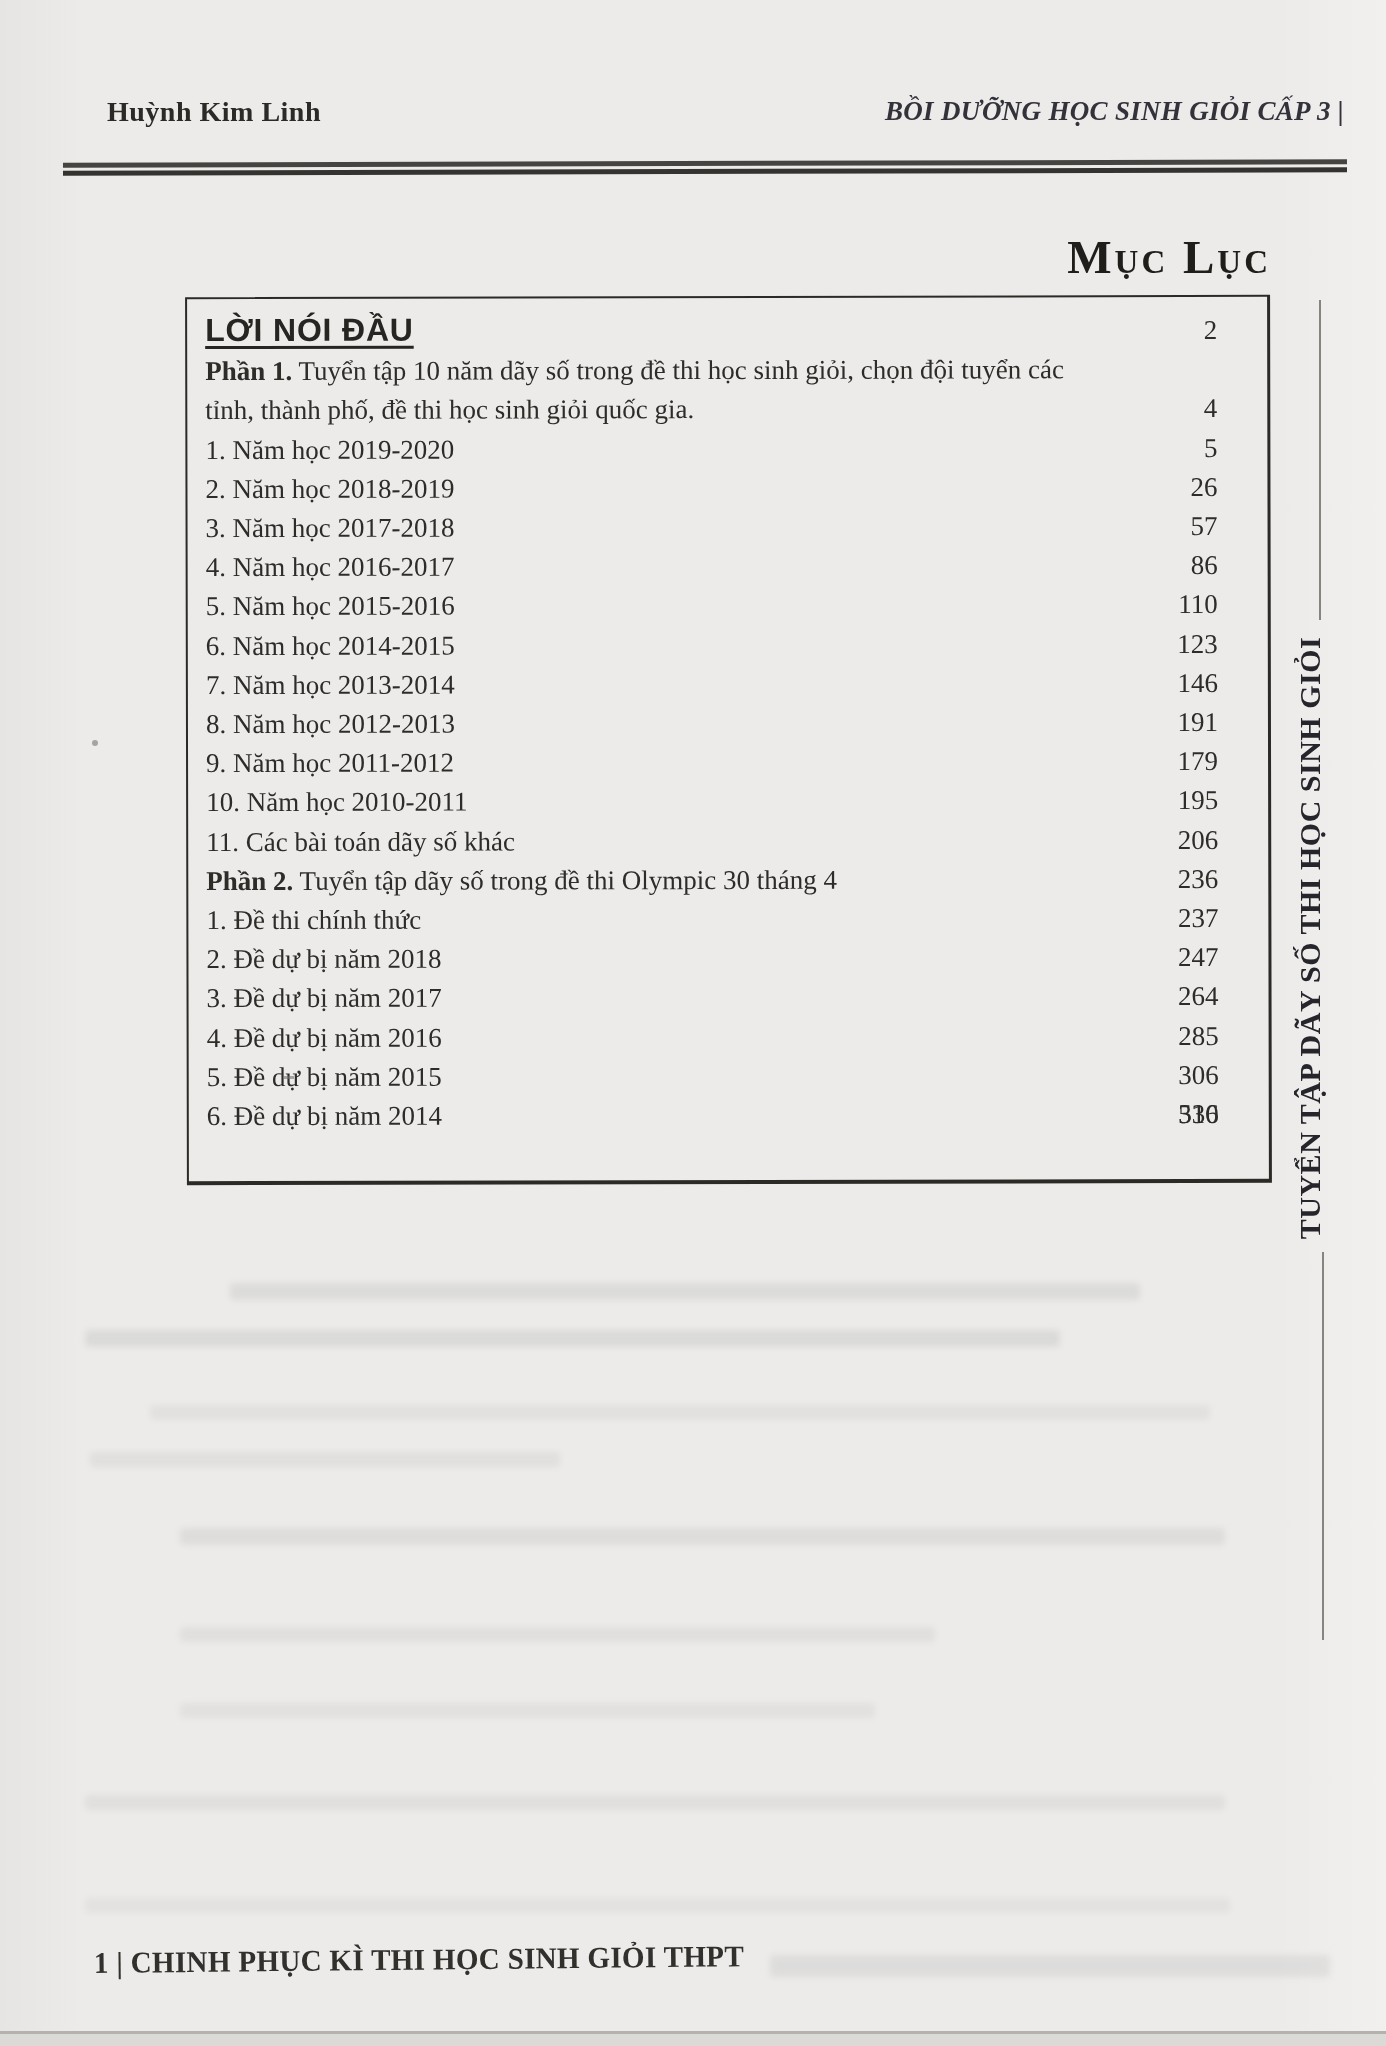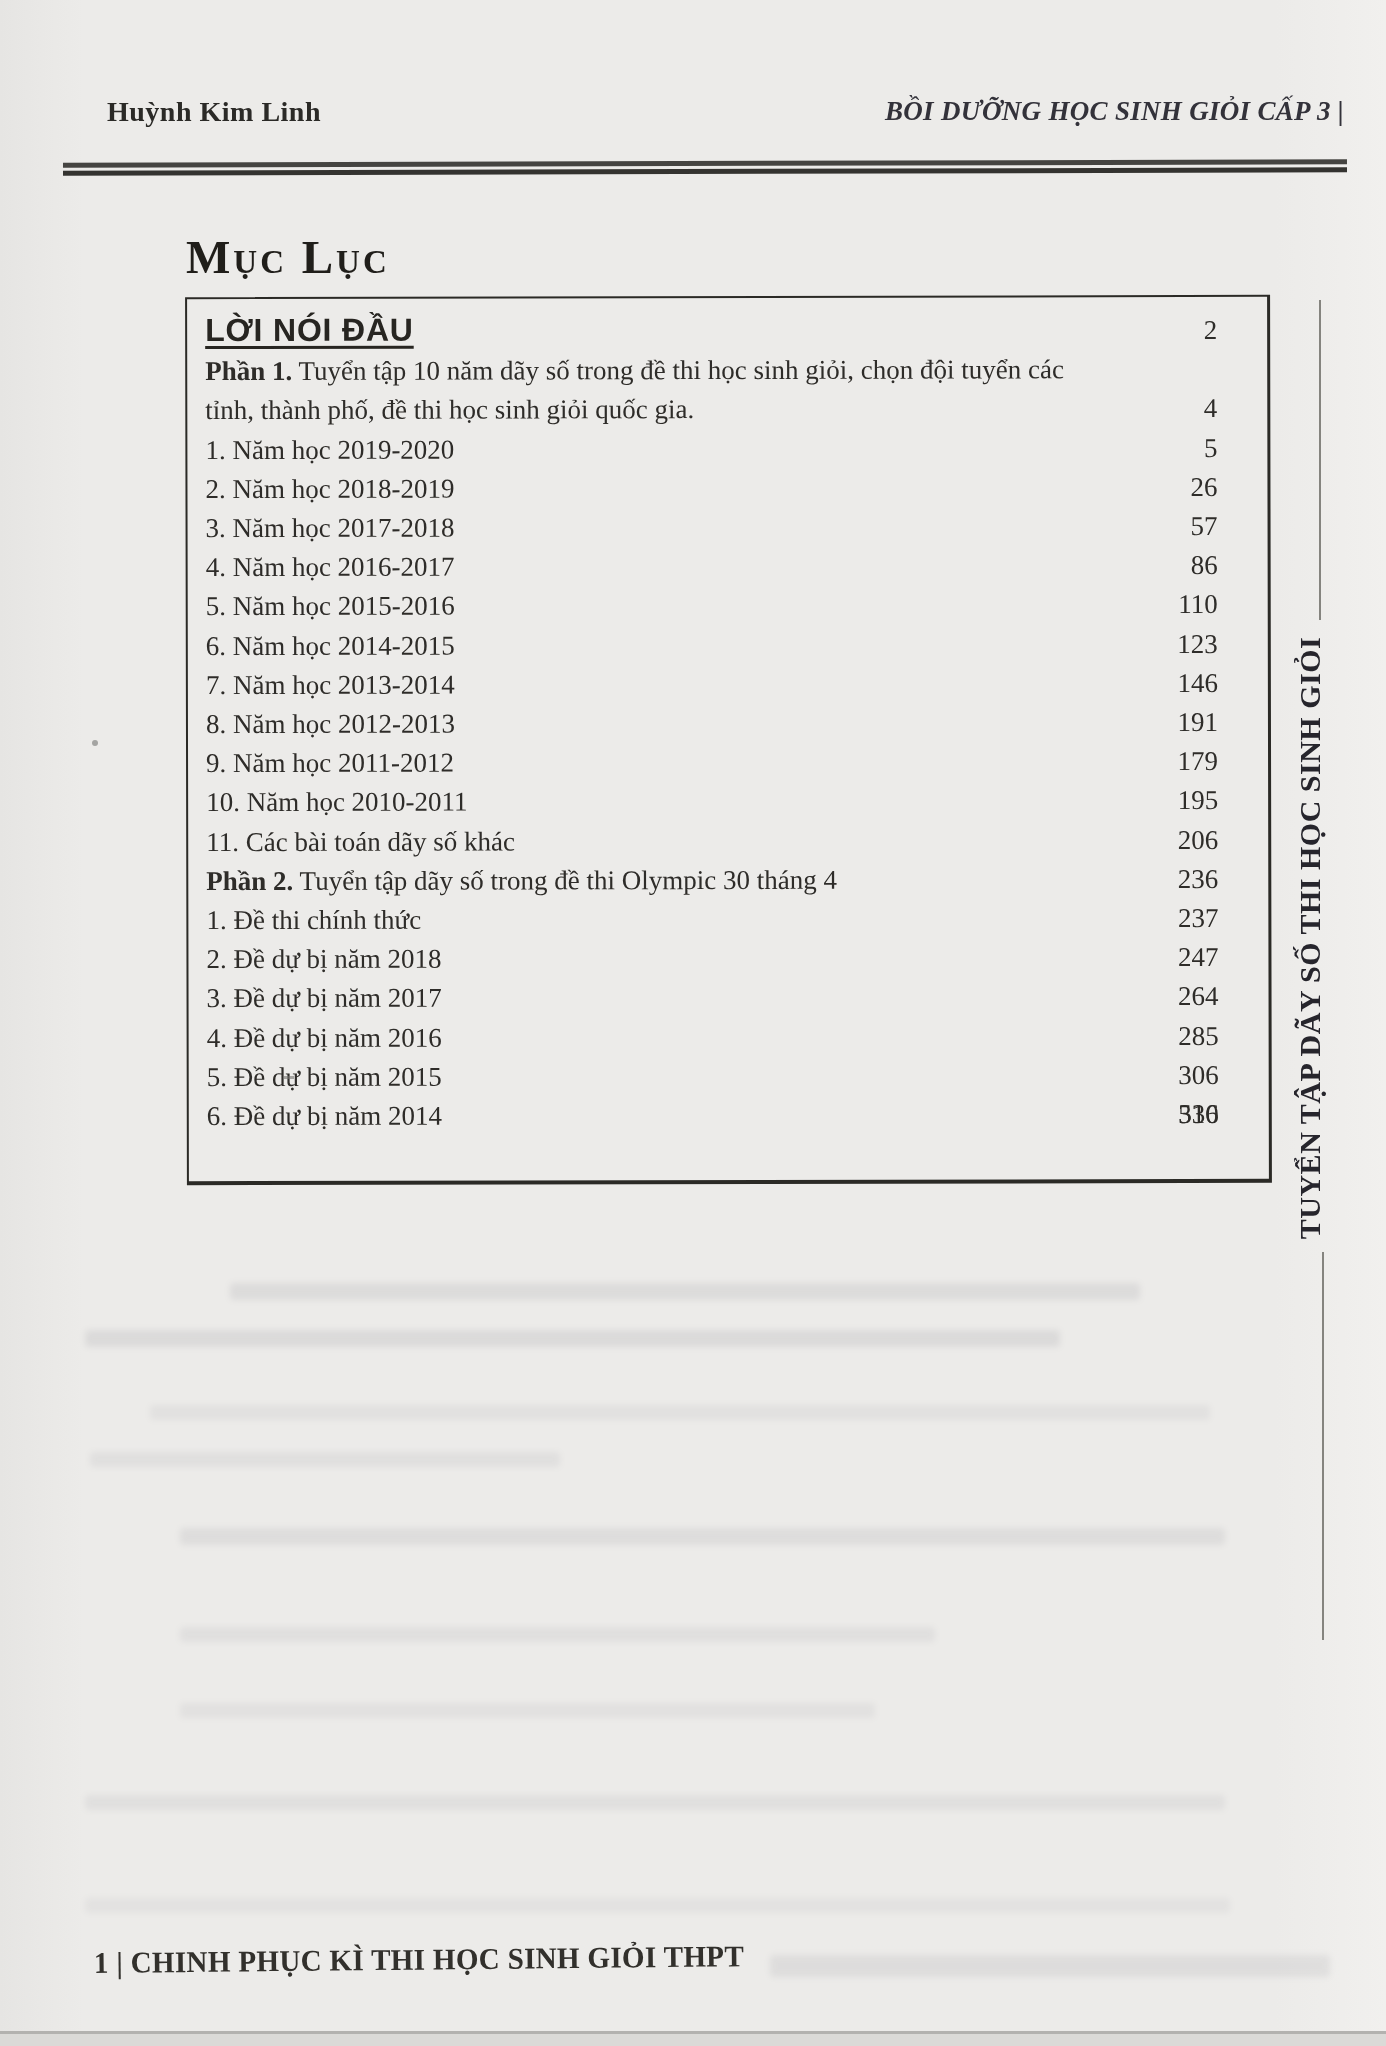--- a/index.html
+++ b/index.html
@@ -9,21 +9,21 @@
     font-family:"Liberation Serif",serif;color:#2f2d2b;
   }
   
   .hdr{position:absolute;left:86px;right:42px;top:96px;display:flex;justify-content:space-between;align-items:flex-start;margin-left:21px;}
   .hdr-author{font-size:28px;font-weight:bold;letter-spacing:.5px;color:#2b2a27;}
   .hdr-book{font-size:27px;font-weight:bold;letter-spacing:.3px;color:#33323a;font-style:italic;}
   .hdr-rule{position:absolute;left:63px;width:1284px;top:161px;height:13px;
     border-top:5px solid #454441;border-bottom:5px solid #343330;box-sizing:border-box;
     transform:rotate(-.15deg);}
   
-  .page-title{position:absolute;left:186px;width:1085px;top:230px;margin:0;text-align:left;
+  .page-title{position:absolute;left:186px;width:1085px;top:230px;margin:0;text-align:right;
     font-variant:small-caps;font-weight:900;font-size:47px;letter-spacing:3px;color:#201e1a;}
   
   .toc-box{position:absolute;left:186px;top:296px;width:1085px;height:888px;box-sizing:border-box;
     border:2px solid #2b2a26;border-right-width:3px;border-bottom-width:4px;
     padding:12px 0 0 18px;transform:rotate(-.12deg);}
   .toc-row{position:relative;font-size:27px;line-height:39.2px;color:#2e2c29;}
   .toc-row .b{font-weight:bold;text-align:right;}
   .toc-row .block{display:block;}
   .toc-row.heading .toc-title{font-family:"Liberation Sans",sans-serif;font-weight:bold;font-size:32px;
     letter-spacing:.8px;text-decoration:underline;text-decoration-thickness:2.5px;text-underline-offset:5px;color:#272521;}

